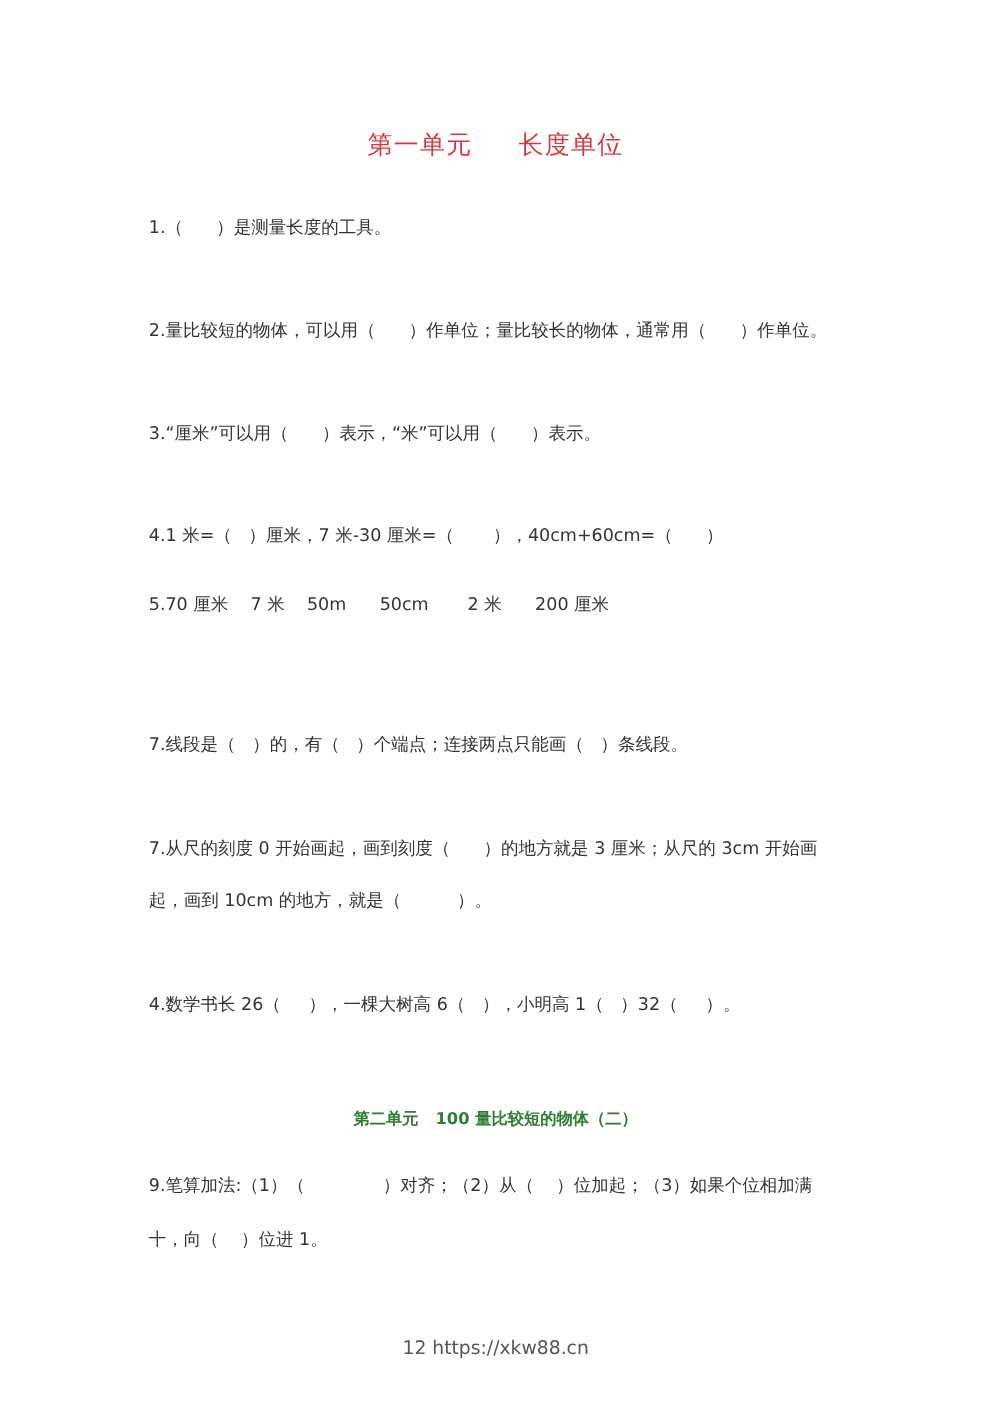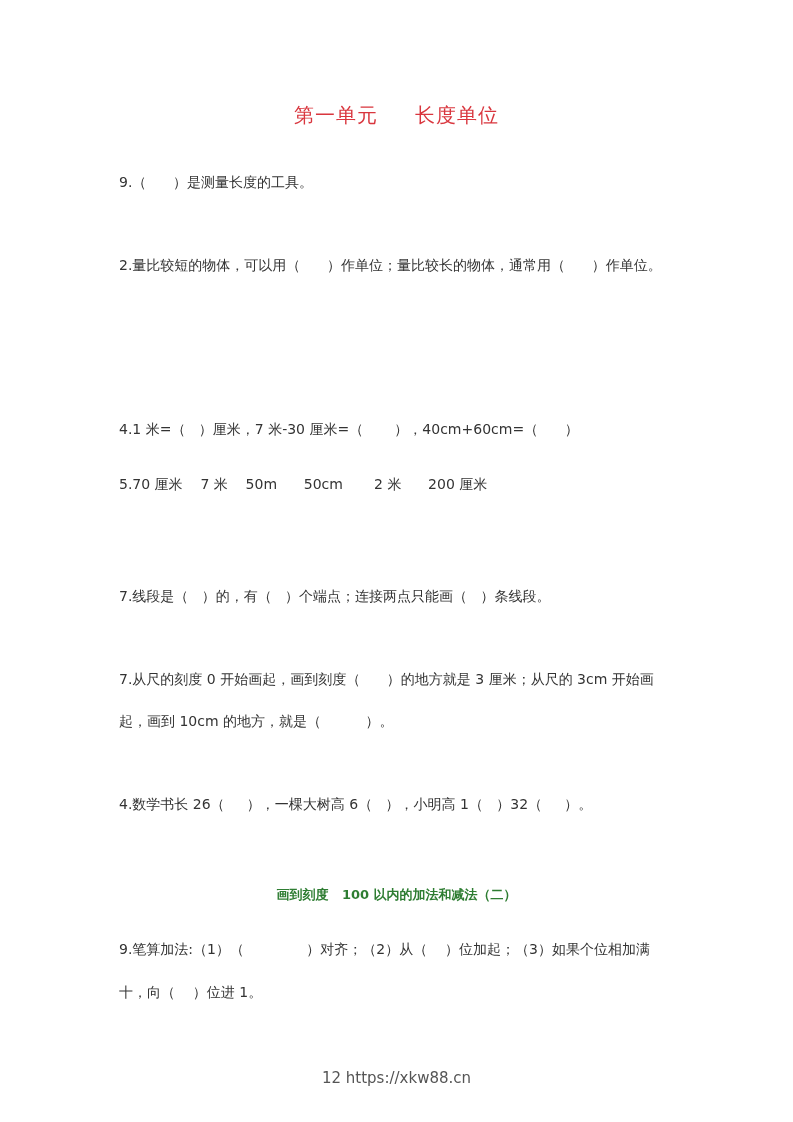--- a/index.html
+++ b/index.html
@@ -63,36 +63,37 @@
       white-space: pre;
     }
   </style>
 </head>
 <body>
 
 <div class="page">
 
   <div class="title">第一单元     长度单位</div>
 
-  <div class="q" style="top:172px">9.（      ）是测量长度的工具。</div>
+  <div class="q" style="top:172px">1.（      ）是测量长度的工具。</div>
 
   <div class="q" style="top:255px">2.量比较短的物体，可以用（      ）作单位；量比较长的物体，通常用（      ）作单位。</div>
 
+  <div class="q" style="top:337px">3.“厘米”可以用（      ）表示，“米”可以用（      ）表示。</div>
 
   <div class="q" style="top:419px">4.1 米=（   ）厘米，7 米-30 厘米=（       ），40cm+60cm=（      ）</div>
 
   <div class="q" style="top:474px">5.70 厘米    7 米    50m      50cm       2 米      200 厘米</div>
 
   <div class="q" style="top:586px">7.线段是（   ）的，有（   ）个端点；连接两点只能画（   ）条线段。</div>
 
   <div class="q" style="top:669px">7.从尺的刻度 0 开始画起，画到刻度（      ）的地方就是 3 厘米；从尺的 3cm 开始画</div>
   <div class="q" style="top:711px">起，画到 10cm 的地方，就是（          ）。</div>
 
   <div class="q" style="top:794px">4.数学书长 26（     ），一棵大树高 6（   ），小明高 1（   ）32（     ）。</div>
 
-  <div class="section-heading">画到刻度   100 以内的加法和减法（二）</div>
+  <div class="section-heading">第二单元   100 量比较短的物体（二）</div>
 
   <div class="q" style="top:939px">9.笔算加法:（1）（              ）对齐；（2）从（    ）位加起；（3）如果个位相加满</div>
   <div class="q" style="top:982px">十，向（    ）位进 1。</div>
 
   <div class="footer">12 https://xkw88.cn</div>
 
 </div>
 
 </body></html>

